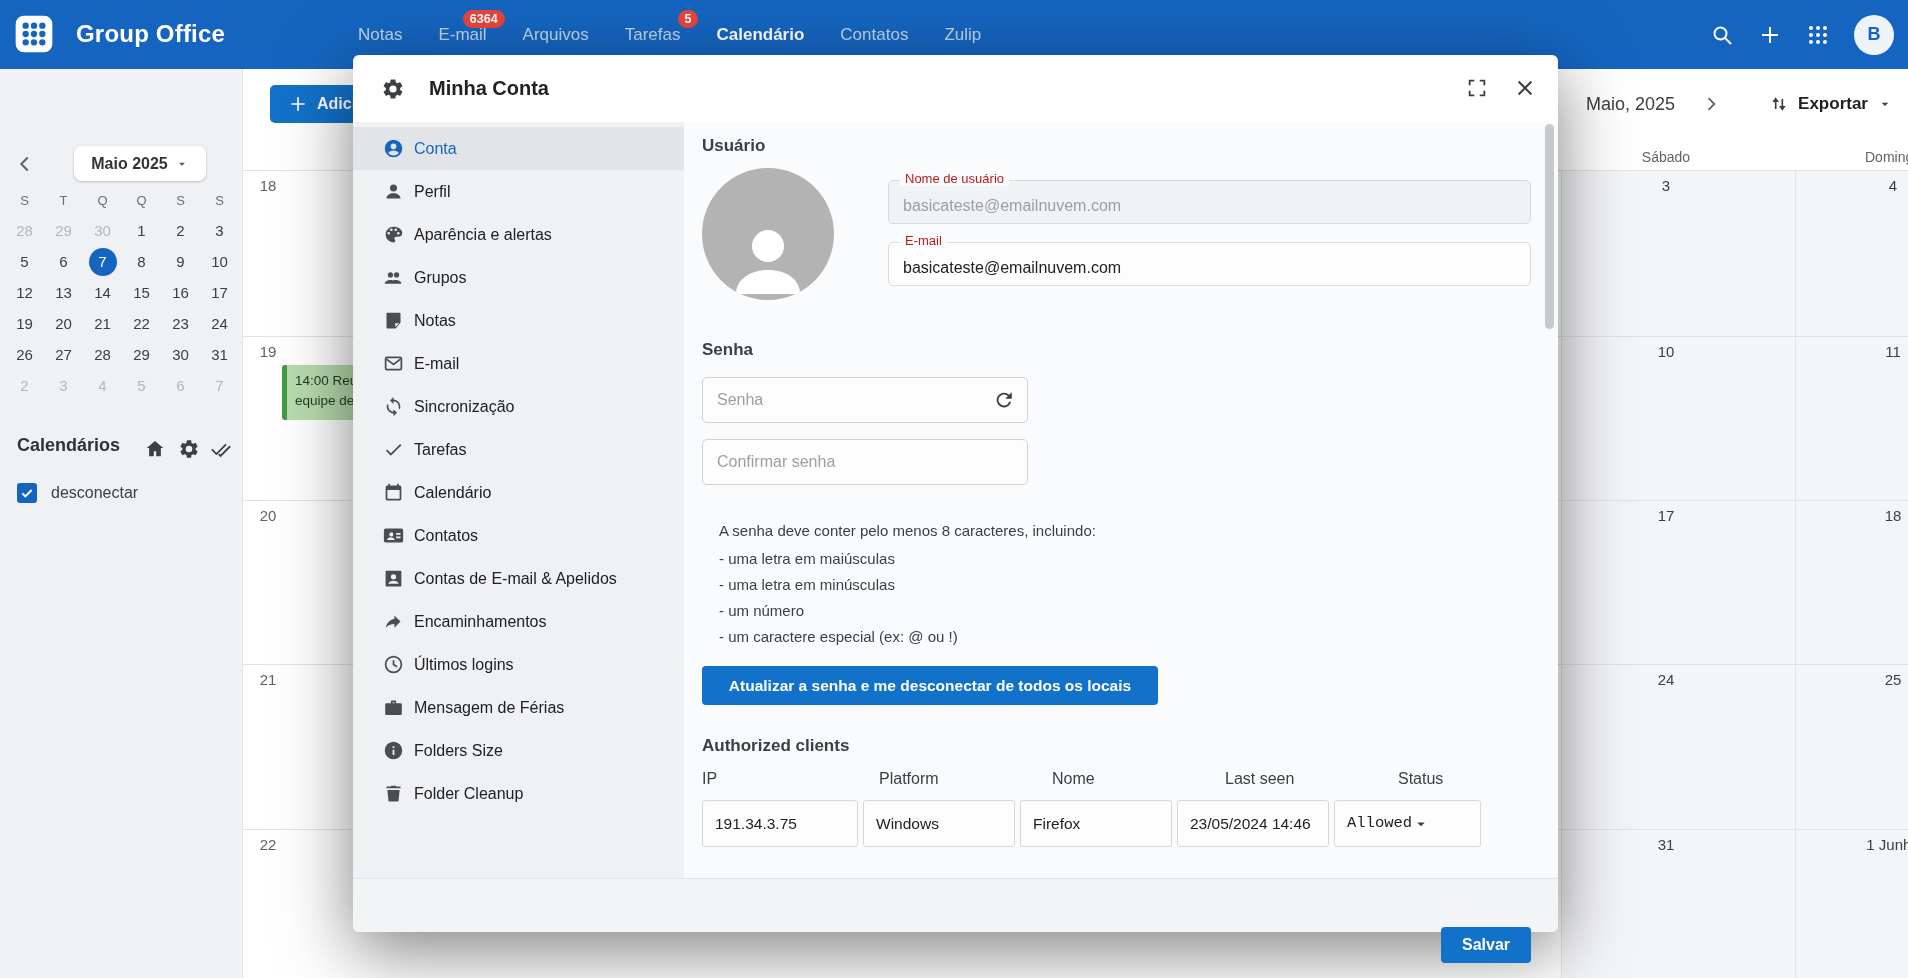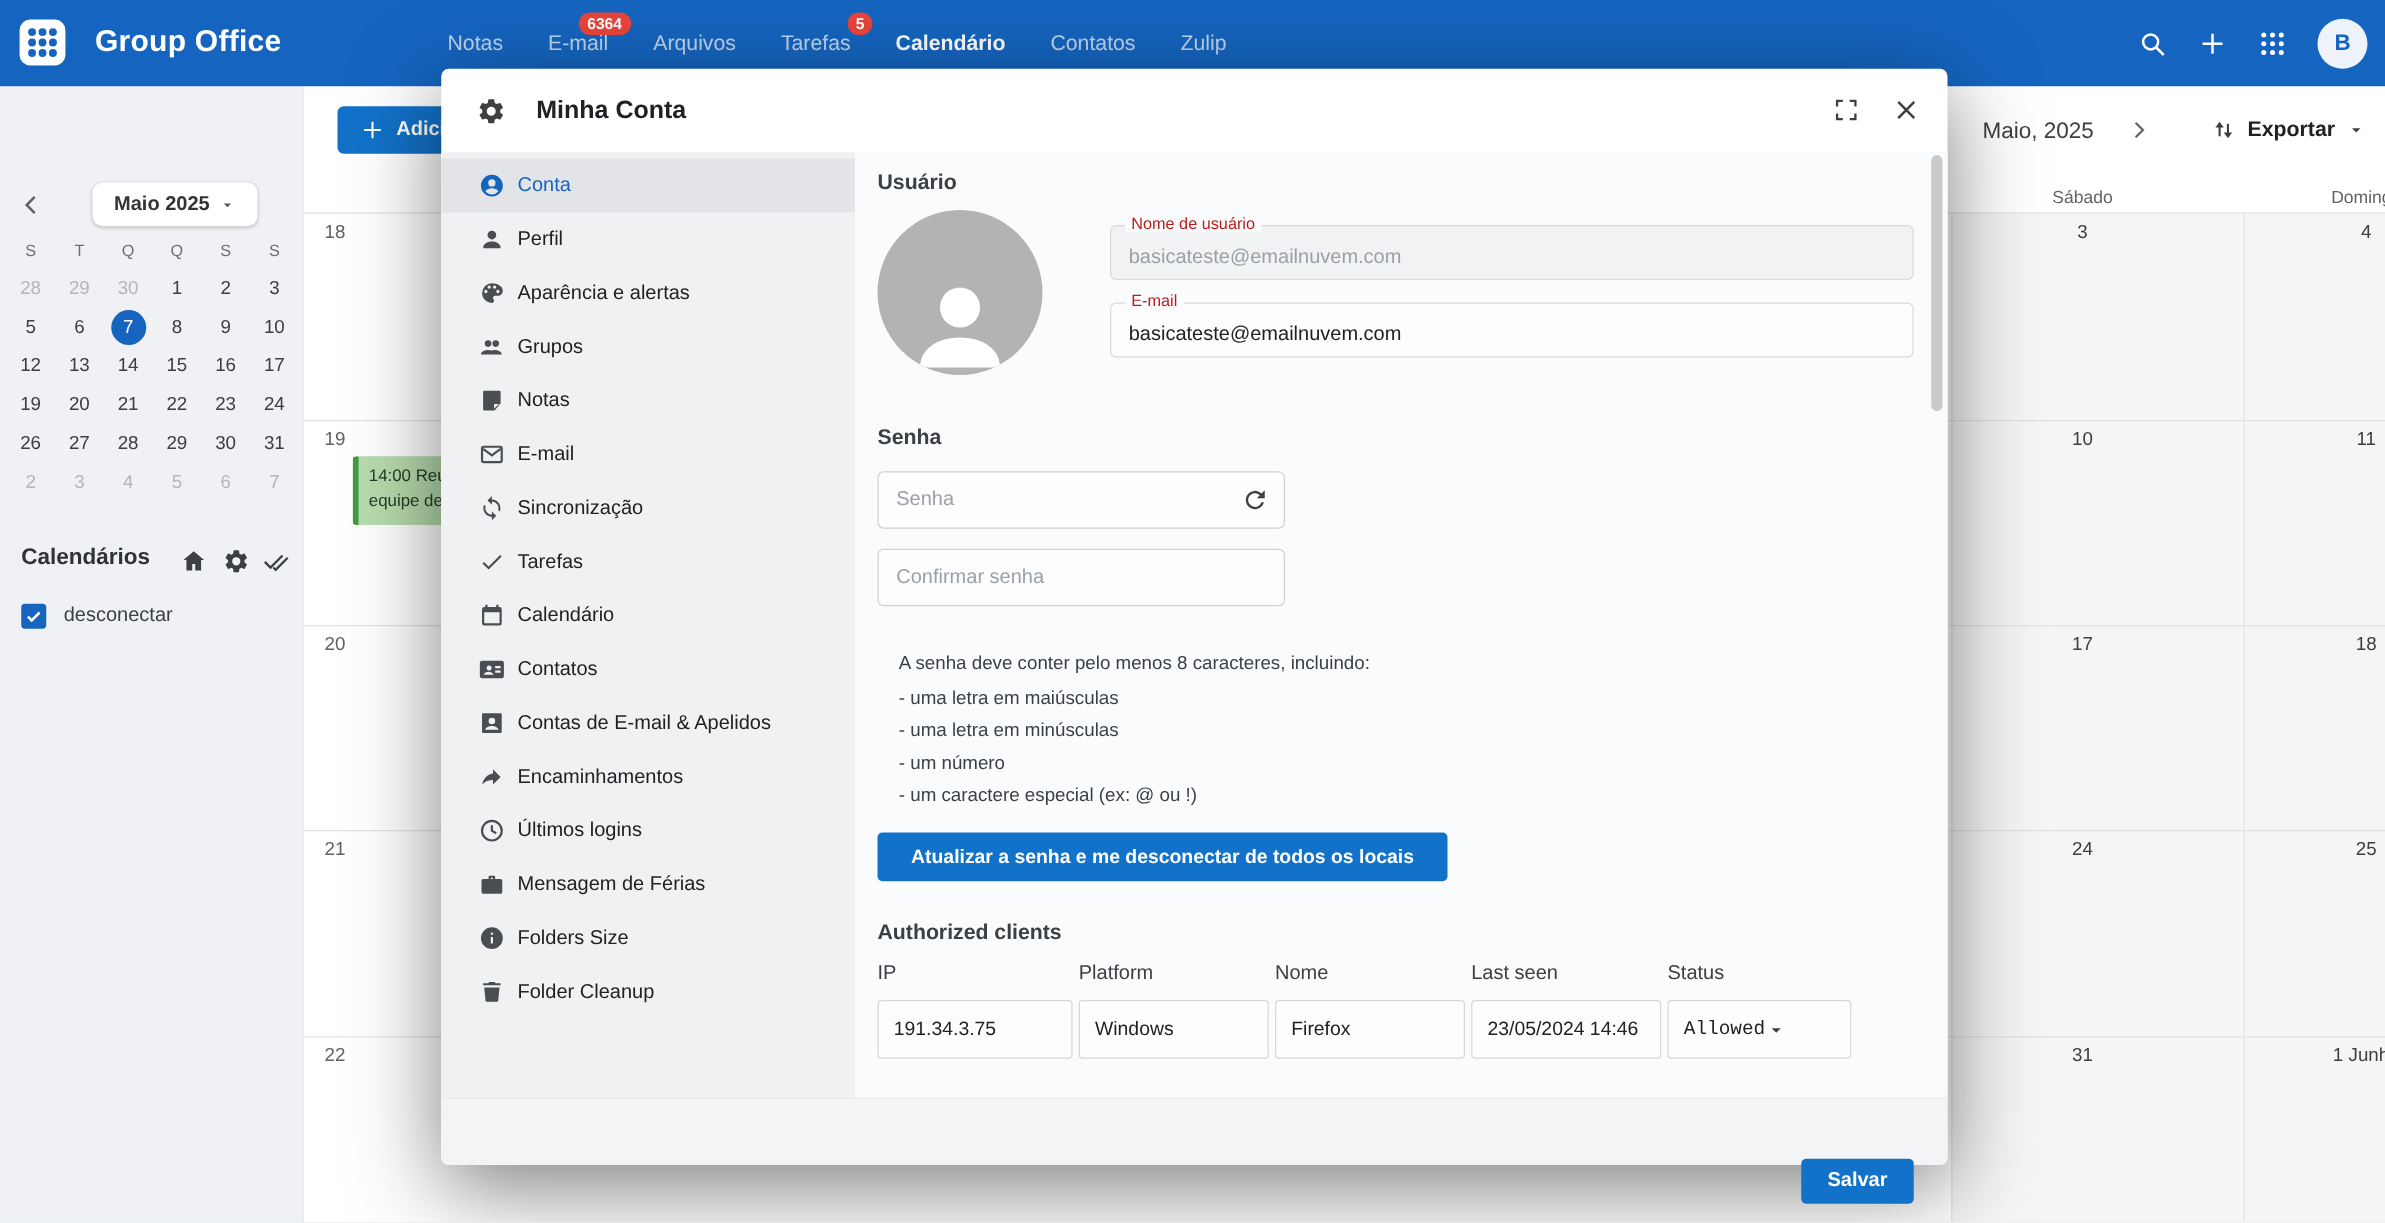--- a/index.html
+++ b/index.html
@@ -101,21 +101,21 @@
   #pw-main{top:255px}#pw-confirm{top:317px}
   .pw-group input{flex:1;border:none;background:transparent;font-size:16px;padding:0 14px;font-family:inherit;color:#202124;outline:none;min-width:0;}
   .pw-group input::placeholder,.f-input::placeholder{color:#9aa0a6;opacity:1;}
   .pw-refresh{width:22px;height:22px;color:#3c4043;margin-right:12px;flex:0 0 auto;cursor:pointer;}
   .pw-intro{position:absolute;left:35px;top:400px;font-size:15px;color:#3a3f44;}
   #pw-rules{position:absolute;left:35px;top:424px;}
   .pw-rule{font-size:15px;color:#3a3f44;line-height:26px;}
   .update-btn{position:absolute;left:18px;top:544px;width:456px;height:39px;background:#1272c9;color:#fff;border:none;
     border-radius:4px;font-size:15.5px;font-weight:bold;font-family:inherit;cursor:pointer;}
   #h-clients{left:18px;top:614px}
-  #clients-headers{position:absolute;left:18px;top:648px;display:flex;gap:5px;}
+  #clients-headers{position:absolute;left:18px;top:648px;display:flex;gap:21px;}
   .cl-h{font-size:16px;color:#3c4043;}
   #clients-rows{position:absolute;left:18px;top:678px;}
   .cl-row{display:flex;gap:5px;}
   .cl-cell{height:47px;box-sizing:border-box;border:1px solid #d5d8db;border-radius:3px;background:#fdfdfe;
     font-size:15.5px;color:#202124;padding:4px 12px;line-height:19px;display:flex;align-items:center;overflow:hidden;}
   .cl-select{cursor:pointer;font-family:Liberation Mono, monospace;}
   .cl-select .caret{width:18px;height:18px;color:#3c4043;flex:0 0 auto;}
   .m-scrollbar{position:absolute;right:3px;top:67px;bottom:53px;width:10px;}
   .m-thumb{position:absolute;left:0;top:2px;width:9px;height:205px;background:#c7cacd;border-radius:5px;cursor:pointer;}
   .m-footer{position:absolute;left:0;right:0;bottom:0;height:53px;background:#f3f4f6;border-top:1px solid #e2e4e7;border-radius:0 0 6px 6px;}

